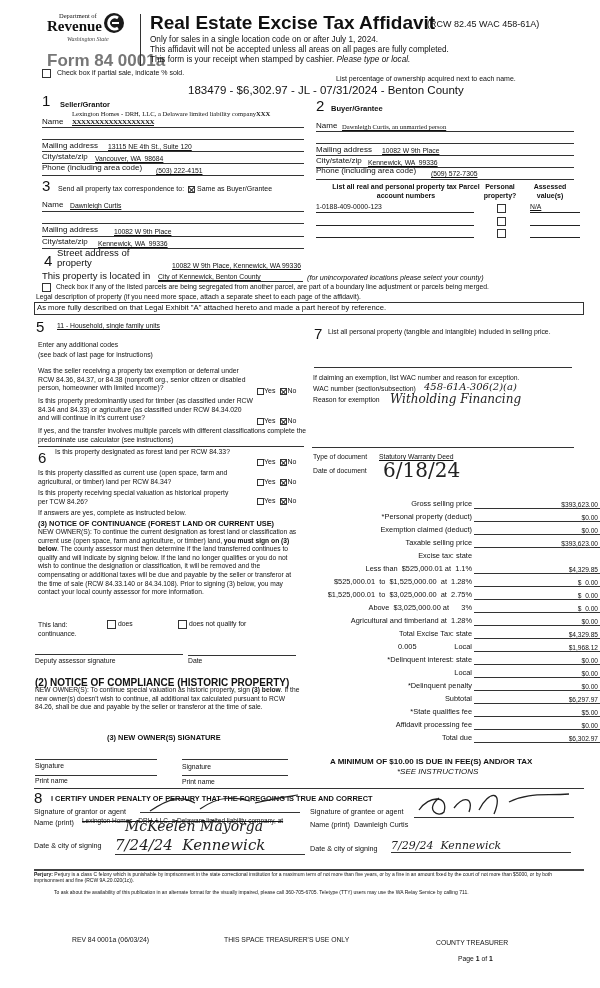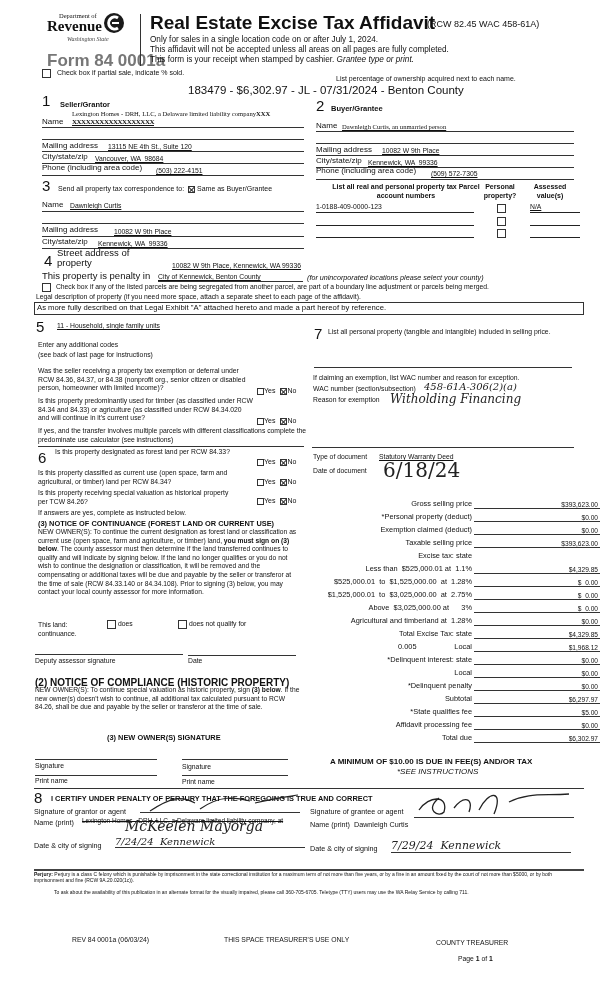--- a/index.html
+++ b/index.html
@@ -38,21 +38,21 @@
   <div class="abs" style="left:22px;top:24px;font-family:'Liberation Serif',serif;font-style:italic;font-size:6px;color:#444;">Washington State</div>
 </div>
 <div class="abs" style="left:47px;top:51px;font-size:17px;color:#777;font-weight:bold;">Form 84 0001a</div>
 <div class="abs" style="left:140px;top:14px;width:1px;height:52px;background:#333;"></div>
 <div class="abs" style="left:150px;top:12px;font-size:19px;font-weight:bold;white-space:nowrap;">Real Estate Excise Tax Affidavit</div>
 <div class="abs" style="left:427px;top:19px;font-size:9px;white-space:nowrap;">(RCW 82.45 WAC 458-61A)</div>
 <div class="abs" style="left:150px;top:35px;font-size:8.2px;white-space:nowrap;">Only for sales in a single location code on or after July 1, 2024.</div>
 <div class="abs" style="left:150px;top:45px;font-size:8.2px;white-space:nowrap;">This affidavit will not be accepted unless all areas on all pages are fully completed.</div>
 <div class="abs" style="left:150px;top:55px;font-size:8.2px;white-space:nowrap;">
   <span>This form is your receipt when stamped by cashier.</span>
-  <i>Grantee type or print.</i>
+  <i>Please type or local.</i>
 </div>
 <div class="abs" style="left:42px;top:69px;font-size:7px;white-space:nowrap;">
   <span class="cb big"></span>
   <span style="margin-left:4px;">Check box if partial sale, indicate % sold.</span>
 </div>
 <div class="abs" style="left:336px;top:75px;font-size:7px;white-space:nowrap;">List percentage of ownership acquired next to each name.</div>
 <div class="abs" style="left:188px;top:84px;font-size:11.5px;white-space:nowrap;">183479 - $6,302.97 - JL - 07/31/2024 - Benton County</div>
 
 <div class="abs num" style="left:42px;top:92px;">1</div>
 <div class="abs" style="left:60px;top:100px;font-size:7.5px;font-weight:bold;">Seller/Grantor</div>
@@ -123,21 +123,21 @@
 <div class="abs u" style="left:114px;top:228px;font-size:6.8px;">10082 W 9th Place</div>
 <div class="hr" style="left:42px;top:236px;width:262px;"></div>
 <div class="abs" style="left:42px;top:237px;font-size:8px;">City/state/zip</div>
 <div class="abs u" style="left:98px;top:240px;font-size:6.8px;white-space:pre;">Kennewick, WA  99336</div>
 <div class="hr" style="left:42px;top:248px;width:262px;"></div>
 
 <div class="abs num" style="left:44px;top:252px;">4</div>
 <div class="abs" style="left:57px;top:247px;font-size:9.5px;">Street address of</div>
 <div class="abs" style="left:57px;top:257px;font-size:9.5px;">property</div>
 <div class="abs u" style="left:172px;top:262px;font-size:6.8px;white-space:nowrap;">10082 W 9th Place, Kennewick, WA 99336</div>
-<div class="abs" style="left:42px;top:270px;font-size:9.5px;">This property is penalty in</div>
+<div class="abs" style="left:42px;top:270px;font-size:9.5px;">This property is located in</div>
 <div class="abs u" style="left:158px;top:273px;font-size:6.8px;white-space:nowrap;">City of Kennewick, Benton County</div>
 <div class="hr" style="left:158px;top:281px;width:145px;"></div>
 <div class="abs" style="left:307px;top:273px;font-size:7.2px;font-style:italic;white-space:nowrap;">(for unincorporated locations please select your county)</div>
 <div class="abs" style="left:42px;top:283px;font-size:6.8px;white-space:nowrap;">
   <span class="cb big"></span>
   <span style="margin-left:3px;">Check box if any of the listed parcels are being segregated from another parcel, are part of a boundary line adjustment or parcels being merged.</span>
 </div>
 <div class="abs" style="left:36px;top:293px;font-size:6.8px;white-space:nowrap;">Legal description of property (if you need more space, attach a separate sheet to each page of the affidavit).</div>
 <div class="abs" style="left:34px;top:302px;width:550px;height:13px;border:1px solid #333;font-size:7.7px;padding-left:2px;white-space:nowrap;">As more fully described on that Legal Exhibit "A" attached hereto and made a part hereof by reference.</div>
 
@@ -306,21 +306,21 @@
 <div class="abs" style="left:34px;top:807px;font-size:7.2px;white-space:nowrap;">Signature of grantor or agent</div>
 <div class="abs" style="left:140px;top:793px;width:160px;height:20px;border-bottom:1px solid #333;">
   <svg width="160" height="20">
       <path d="M10 18 C30 5, 40 2, 55 10 M60 16 C80 2, 95 4, 110 8 M115 10 C130 6, 145 4, 158 2" stroke="#222" stroke-width="1.2" fill="none"></path>
     </svg>
 </div>
 <div class="abs" style="left:34px;top:818px;font-size:7.2px;white-space:nowrap;">Name (print)</div>
 <div class="abs" style="left:82px;top:817px;width:210px;font-size:6.5px;line-height:8px;text-decoration:line-through;">Lexington Homes - DRH, LLC, a Delaware limited liability company, at</div>
 <div class="abs hand" style="left:125px;top:818px;font-size:14px;white-space:nowrap;">McKeelen Mayorga</div>
 <div class="abs" style="left:34px;top:841px;font-size:7.2px;white-space:nowrap;">Date &amp; city of signing</div>
-<div class="abs hand" style="left:115px;top:836px;width:190px;font-size:10px;white-space:pre;border-bottom:1px solid #333;">7/24/24  Kennewick</div>
+<div class="abs hand" style="left:115px;top:836px;width:190px;font-size:15px;white-space:pre;border-bottom:1px solid #333;">7/24/24  Kennewick</div>
 
 <div class="abs" style="left:310px;top:807px;font-size:7.2px;white-space:nowrap;">Signature of grantee or agent</div>
 <div class="abs" style="left:414px;top:790px;width:160px;height:28px;border-bottom:1px solid #333;">
   <svg width="160" height="28">
       <path d="M5 20 C15 5, 35 5, 30 22 C25 28, 10 20, 25 8 M40 18 C50 5, 60 8, 55 22 M65 20 C75 0, 90 0, 80 24 M95 12 C115 2, 130 6, 155 4" stroke="#222" stroke-width="1.3" fill="none"></path>
     </svg>
 </div>
 <div class="abs" style="left:310px;top:820px;font-size:7.2px;white-space:nowrap;">
   <span>Name (print)</span>
   <span style="margin-left:2px;">Dawnleigh Curtis</span>

